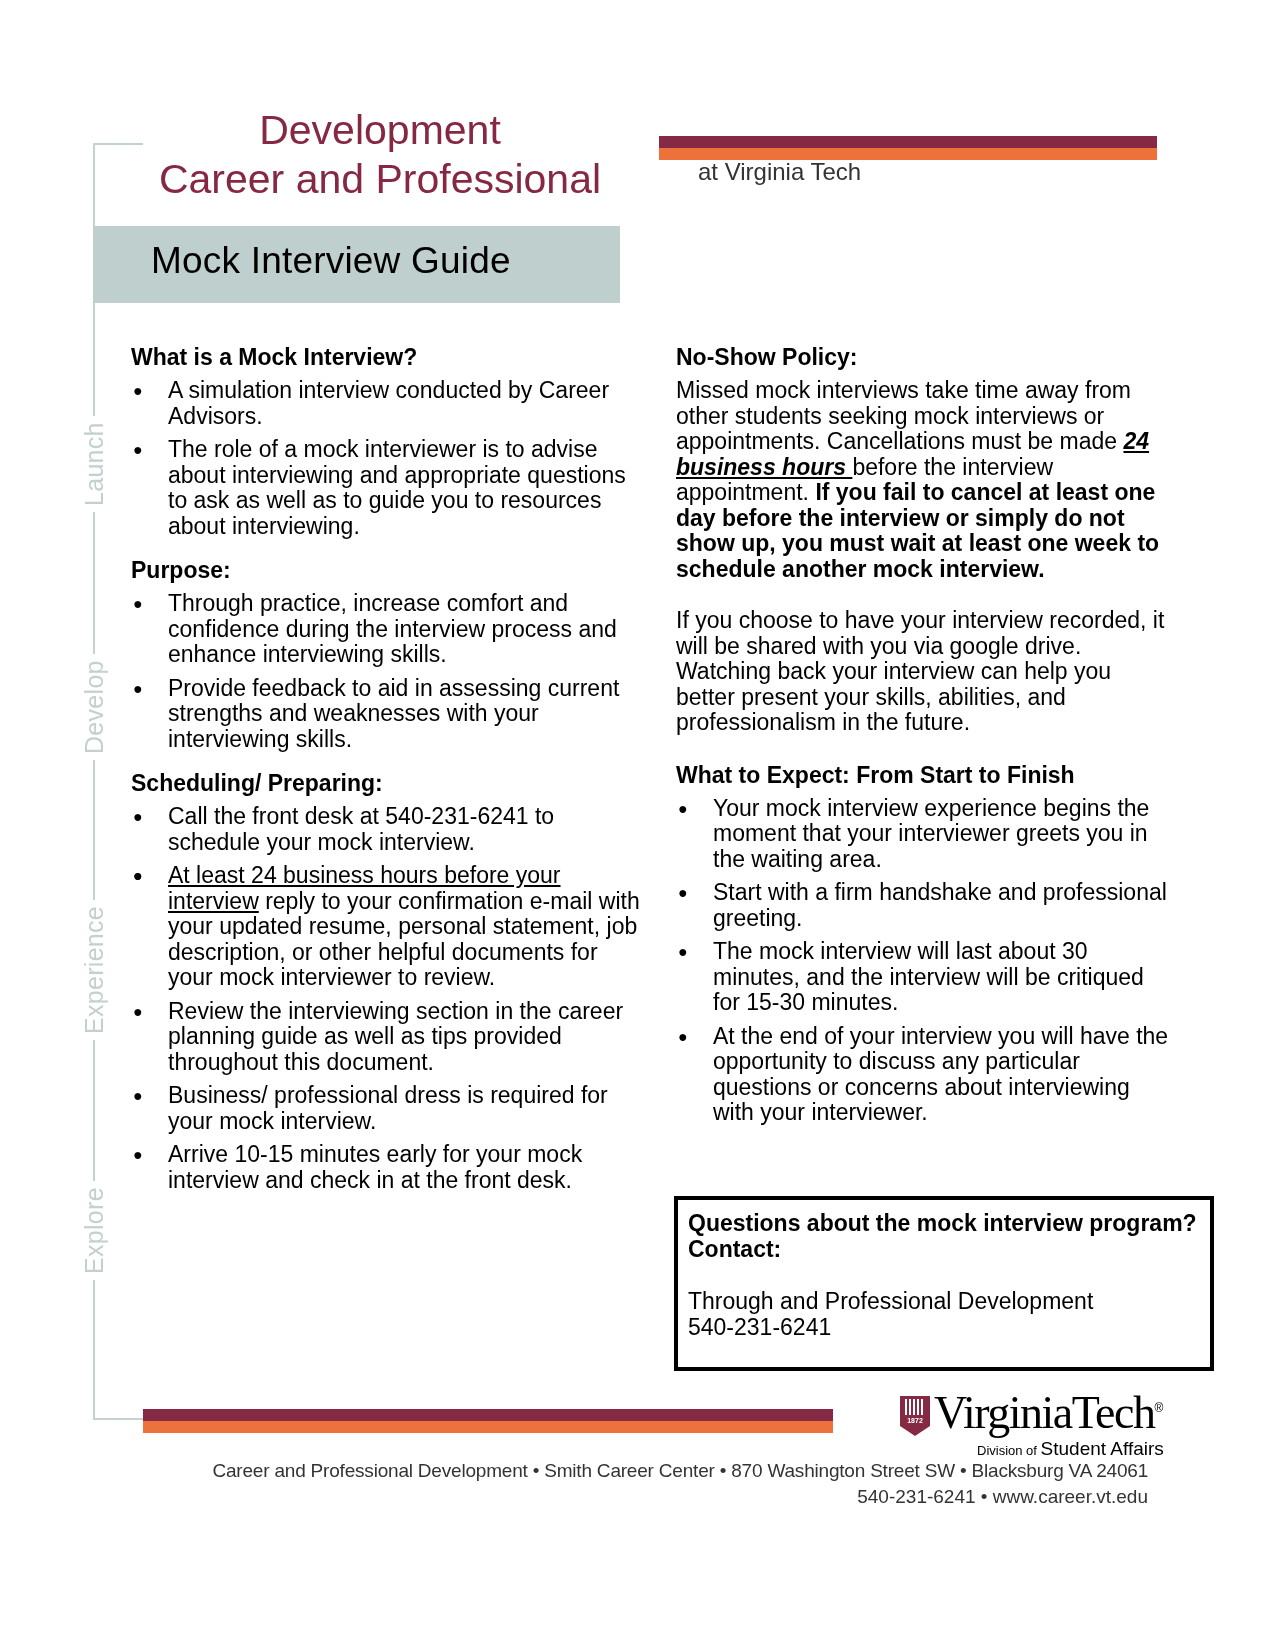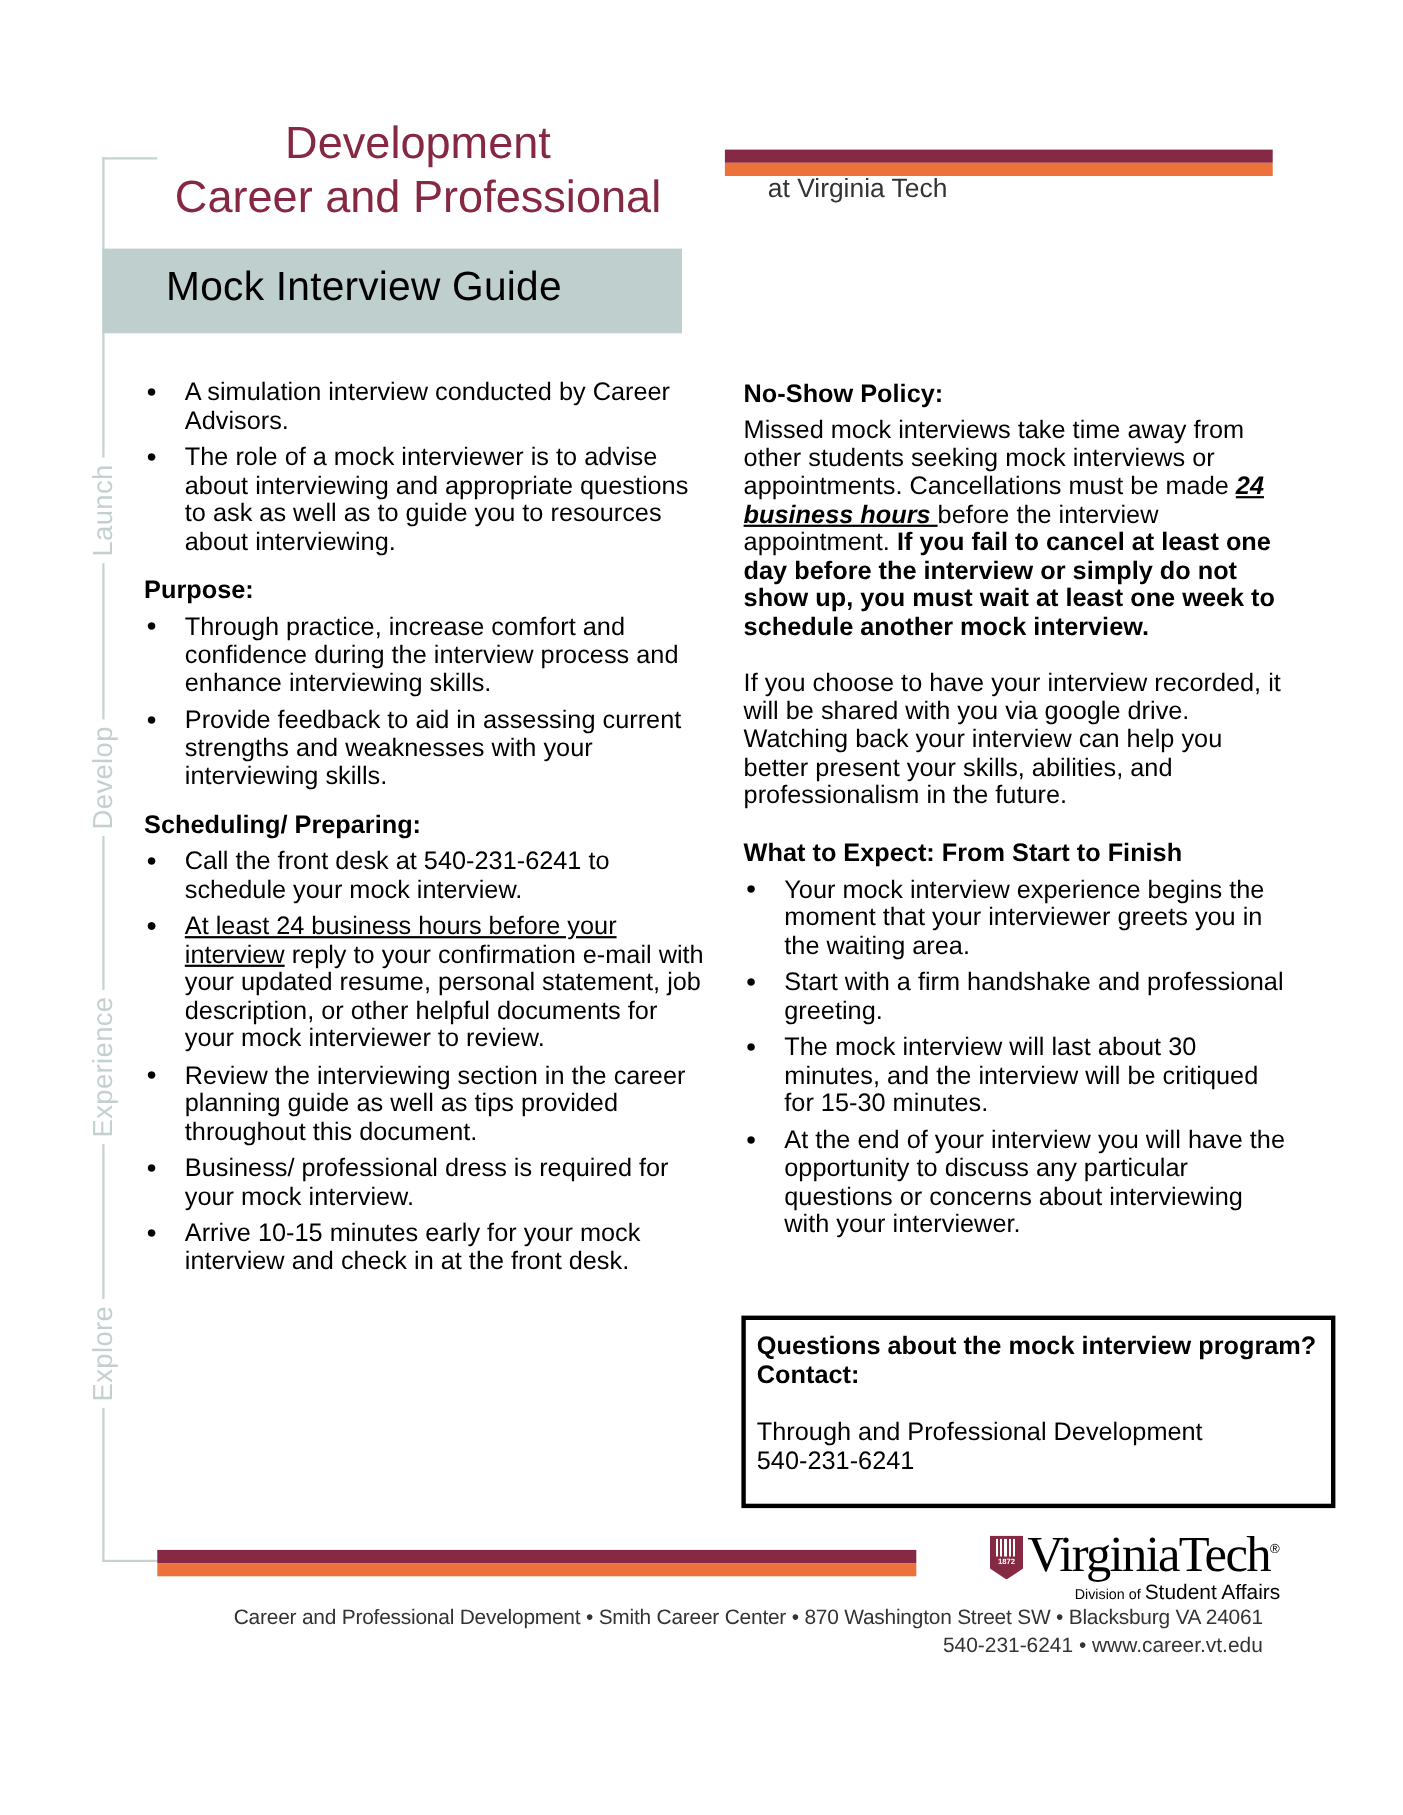--- a/index.html
+++ b/index.html
@@ -73,20 +73,21 @@
   <div class="bar-orange"></div>
 </div>
 <div class="abs at-vt">at Virginia Tech</div>
 
 <div class="abs title-band">
   <span>Mock Interview Guide</span>
 </div>
 
 <div class="abs col col-left">
   <div class="section">
+    <h3>What is a Mock Interview?</h3>
     <ul>
       <li><span class="dot">●</span><span>A simulation interview conducted by Career Advisors.</span></li>
       <li><span class="dot">●</span><span>The role of a mock interviewer is to advise about interviewing and appropriate questions to ask as well as to guide you to resources about interviewing.</span></li>
     </ul>
   </div>
   <div class="section">
     <h3>Purpose:</h3>
     <ul>
       <li><span class="dot">●</span><span>Through practice, increase comfort and confidence during the interview process and enhance interviewing skills.</span></li>
       <li><span class="dot">●</span><span>Provide feedback to aid in assessing current strengths and weaknesses with your interviewing skills.</span></li>

